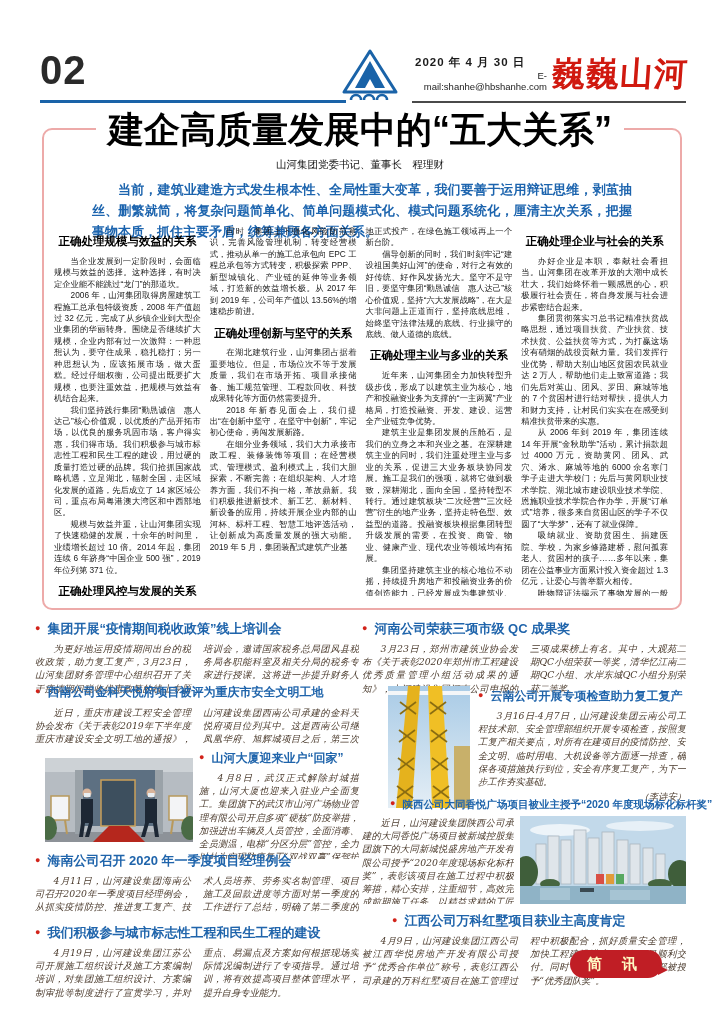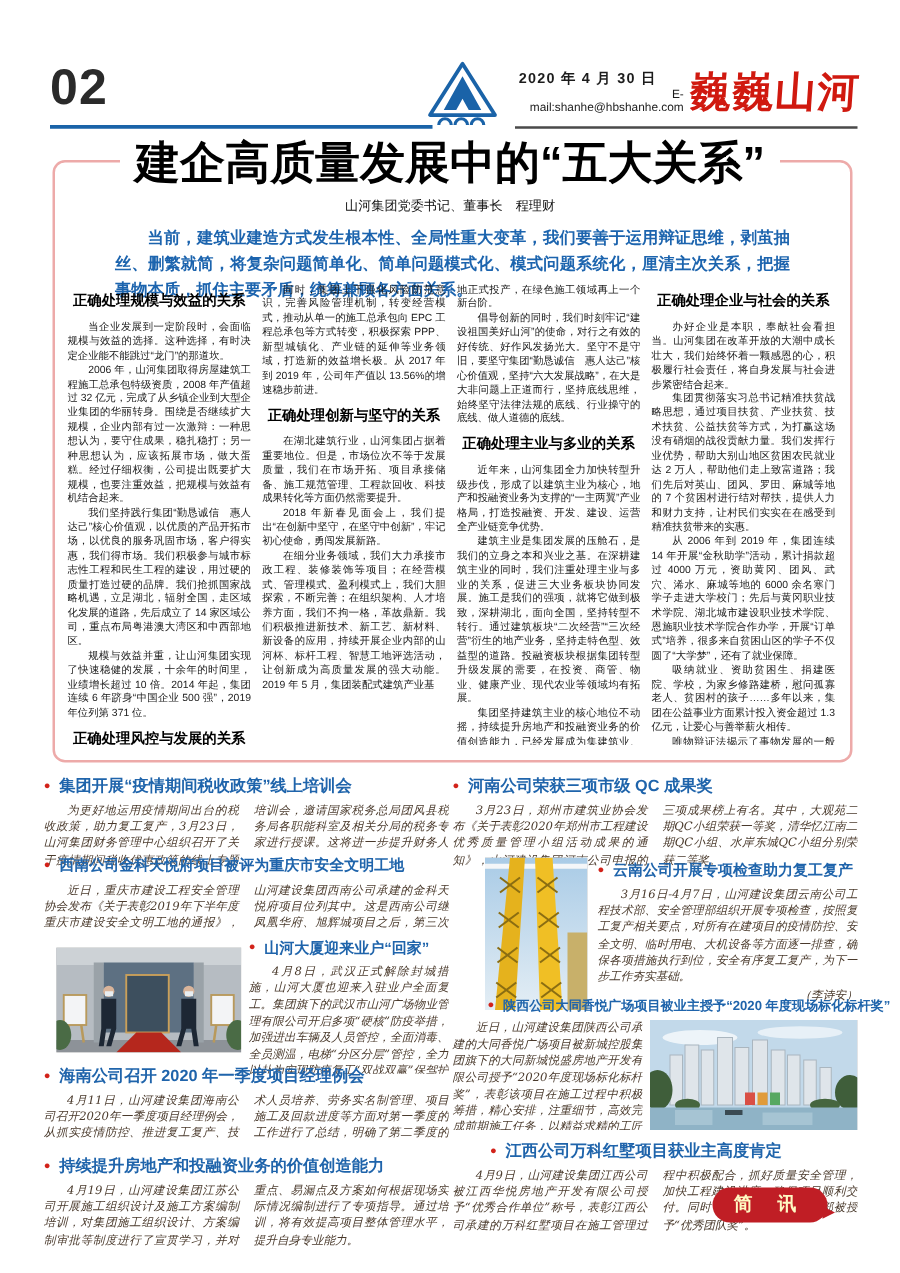--- a/index.html
+++ b/index.html
@@ -166,21 +166,21 @@
 
     <div class="abs btitle" style="left:0;top:236px;">
       <span class="bullet">●</span><span>海南公司召开 2020 年一季度项目经理例会</span>
     </div>
     <div class="abs bbody cols2" style="left:0;top:258px;width:324px;height:50px;">
       <span>4月11日，山河建设集团海南公司召开2020年一季度项目经理例会，从抓实疫情防控、推进复工复产、技术人员培养、劳务实名制管理、项目施工及回款进度等方面对第一季度的工作进行了总结，明确了第二季度的工作计划。总经理倪先锋强调，全体员工要坚定信心，咬紧牙关，打好防疫复工双线战役。</span>
       
     </div>
 
     <div class="abs btitle" style="left:0;top:308px;">
-      <span class="bullet">●</span><span>持续提升房地产和投融资业务的价值创造能力</span>
+      <span class="bullet">●</span><span>我们积极参与城市标志性工程和民生工程的建设</span>
     </div>
     <div class="abs bbody cols2" style="left:0;top:330px;width:324px;height:60px;">
       <span>4月19日，山河建设集团江苏公司开展施工组织设计及施工方案编制培训，对集团施工组织设计、方案编制审批等制度进行了宣贯学习，并对重点、易漏点及方案如何根据现场实际情况编制进行了专项指导。通过培训，将有效提高项目整体管理水平，提升自身专业能力。</span>
       
     </div>
   </div>
 
   <div class="abs" style="left:362px;top:616px;width:324px;height:396px;">
 
     <div class="abs btitle" style="left:0;top:4px;">

